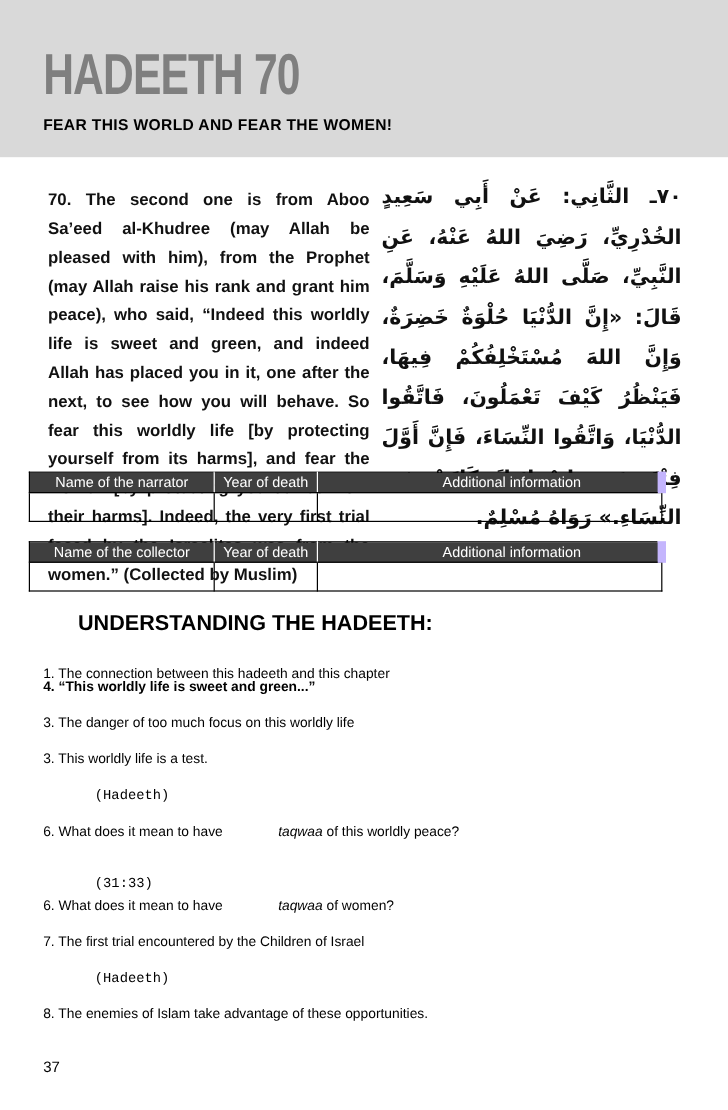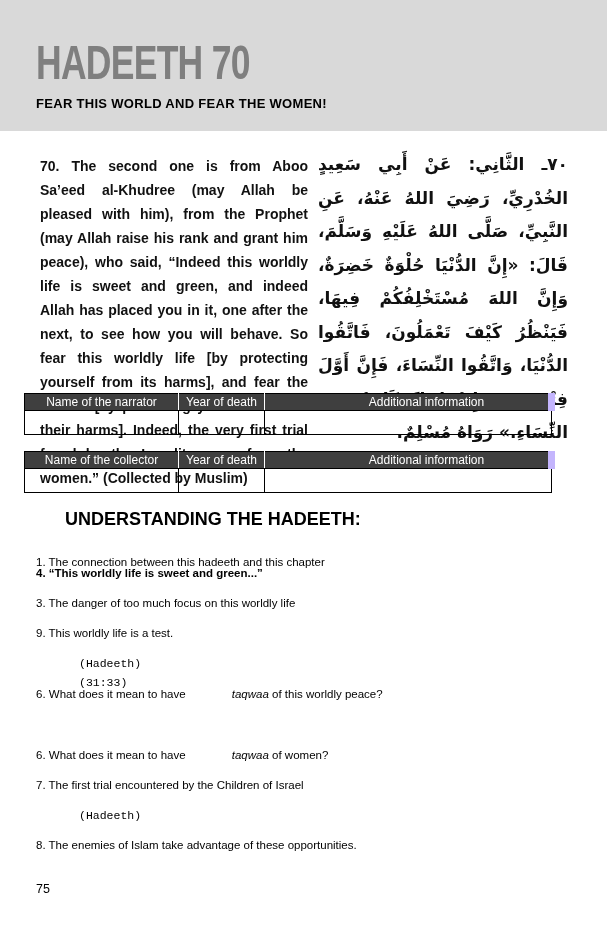--- a/index.html
+++ b/index.html
@@ -111,22 +111,22 @@
     <td></td>
   </tr>
 </tbody>
   </table>
 
 <div class="section-heading">UNDERSTANDING THE HADEETH:</div>
 
 <div class="point" style="top:536px;margin-top:20px;">1. The connection between this hadeeth and this chapter</div>
 <div class="point bold" style="top:567px;">4. “This worldly life is sweet and green...”</div>
 <div class="point" style="top:597px;">3. The danger of too much focus on this worldly life</div>
-<div class="point" style="top:627px;">9. This worldly life is a test.</div>
+<div class="point" style="top:627px;">3. This worldly life is a test.</div>
 <div class="point indent" style="top:657px;">(Hadeeth)</div>
 <div class="point" style="top:688px;"><span>6. What does it mean to have </span><em>taqwaa</em><span> of this worldly peace?</span></div>
-<div class="point indent" style="top:676px;">(31:33)</div>
+<div class="point indent" style="top:730px;">(31:33)</div>
 <div class="point" style="top:749px;"><span>6. What does it mean to have </span><em>taqwaa</em><span> of women?</span></div>
 <div class="point" style="top:779px;">7. The first trial encountered by the Children of Israel</div>
 <div class="point indent" style="top:809px;">(Hadeeth)</div>
 <div class="point" style="top:839px;">8. The enemies of Islam take advantage of these opportunities.</div>
 
-<div class="page-number">75</div>
+<div class="page-number">37</div>
 
 </body></html>

